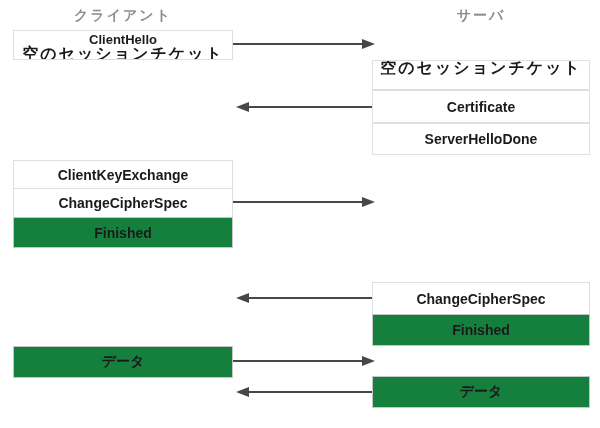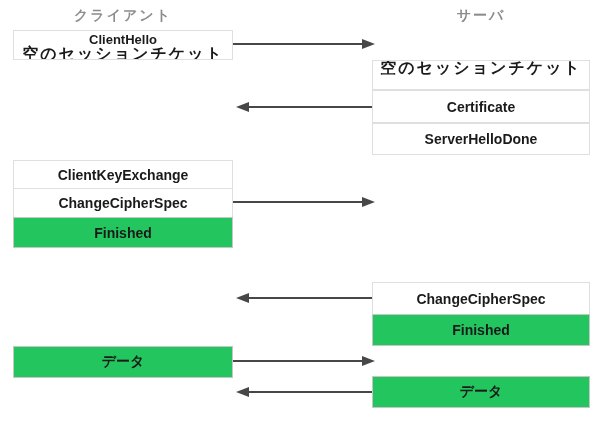--- a/index.html
+++ b/index.html
@@ -32,21 +32,21 @@
     font-weight: bold;
     font-size: 14px;
     overflow: hidden;
   }
   .box.single {
     display: flex;
     align-items: center;
     justify-content: center;
   }
   .box.gray {
-    background: #22c55e;
+    background: #15803d;
     border-color: #c6c6c6;
   }
   .box .title {
     font-size: 13px;
     line-height: 15px;
     padding-top: 1px;
   }
   .box .subtitle {
     font-size: 16px;
     line-height: 13px;

